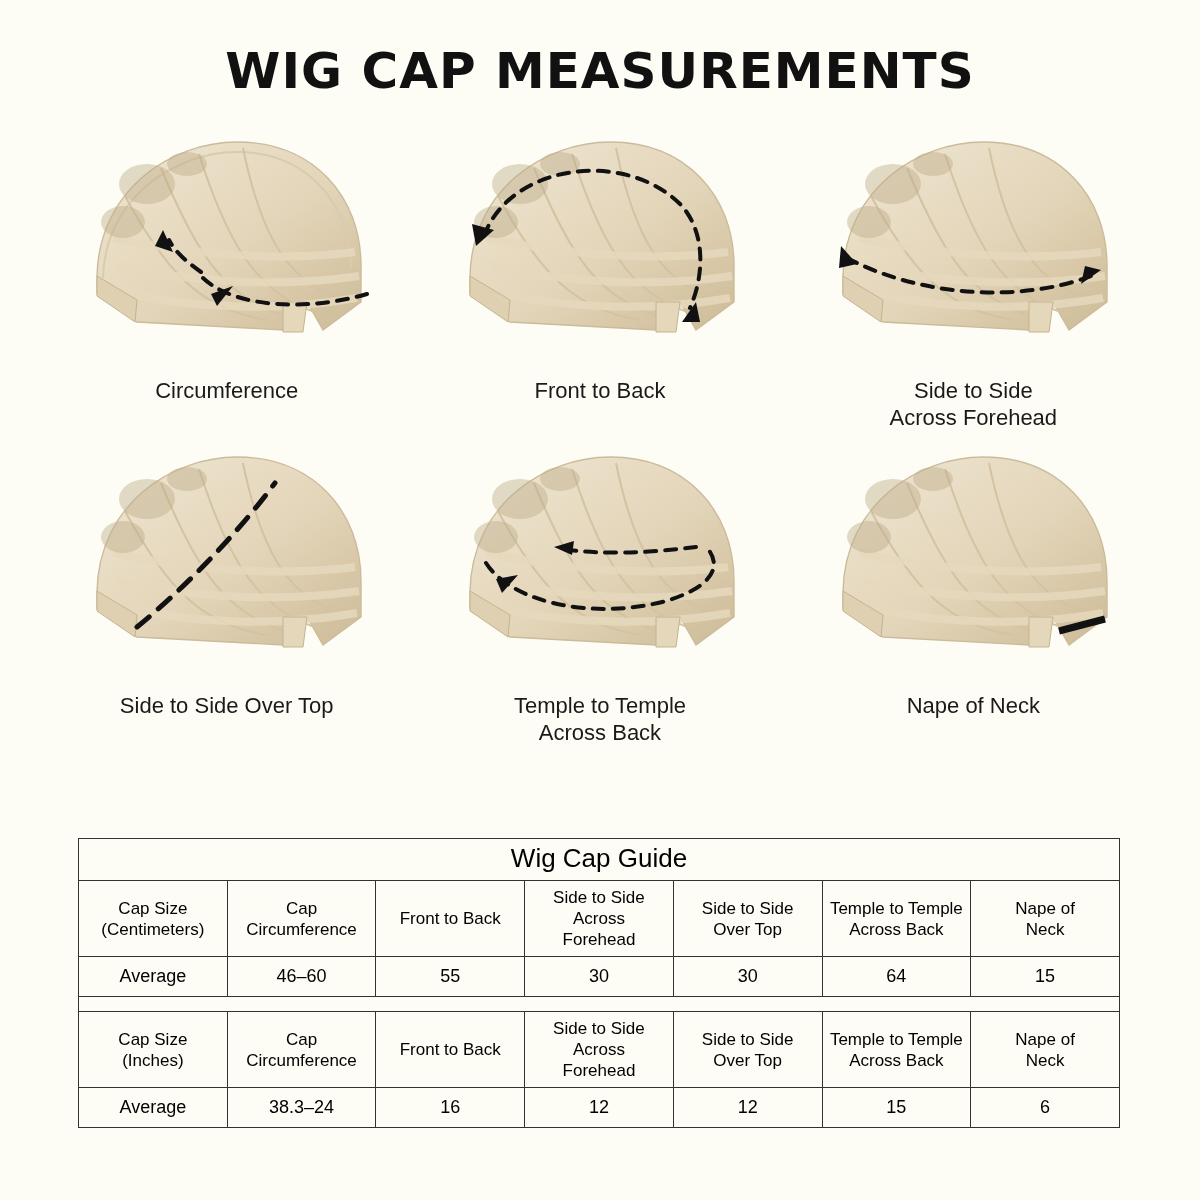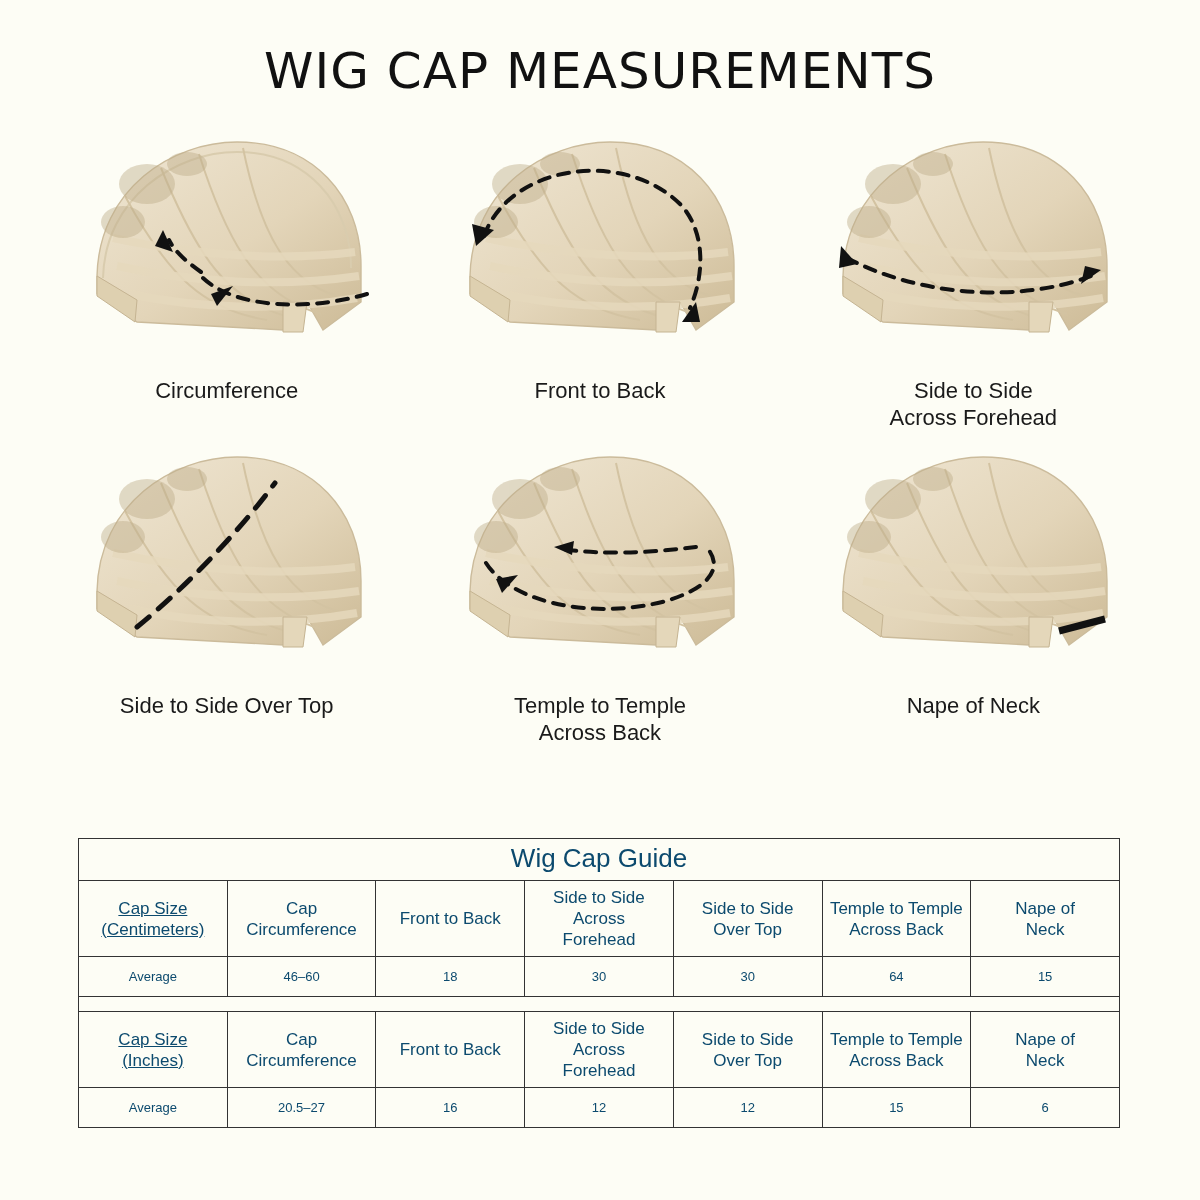--- a/index.html
+++ b/index.html
@@ -16,21 +16,21 @@
   }
   .page {
     position: relative;
     width: 1200px;
     height: 1200px;
     box-sizing: border-box;
   }
   .title {
     text-align: center;
     font-size: 50px;
-    font-weight: normal;
+    font-weight: bold;
     letter-spacing: 1px;
     padding-top: 42px;
     color: #111;
     font-family: "DejaVu Sans", sans-serif;
   }
 
   
   .grid {
     display: grid;
     grid-template-columns: repeat(3, 1fr);
@@ -69,39 +69,39 @@
     table-layout: fixed;
   }
   table td, table th {
     border: 1px solid #333;
     text-align: center;
     vertical-align: middle;
     font-weight: normal;
     font-size: 17px;
     line-height: 21px;
     padding: 6px 2px;
-    color: #0c4a6e;
+    color: #000000;
   }
   .guide-title td {
     font-size: 26px;
     padding: 9px 0 11px 0;
   }
   .spacer td {
     border-left: 1px solid #333;
     border-right: 1px solid #333;
     border-top: 1px solid #333;
     border-bottom: 1px solid #333;
     height: 14px;
     padding: 0;
   }
   .vals td {
-    font-size: 13px;
+    font-size: 18px;
     padding: 9px 18px;
   }
-  .col1 { width: 13.6%; text-decoration: underline; }
+  .col1 { width: 13.6%; }
   .col2 { width: 13.6%; }
   .col3 { width: 12.4%; }
   .col4 { width: 12.8%; }
   .col5 { width: 13.2%; }
   .col6 { width: 20.4%; }
   .col7 { width: 11%; }
 </style>
 </head>
 <body>
 
@@ -343,21 +343,21 @@
         <td class="col5" style="white-space: pre-line;">Side to Side
 Over Top</td>
         <td class="col6" style="white-space: pre-line;">Temple to Temple
 Across Back</td>
         <td class="col7" style="white-space: pre-line;">Nape of
 Neck</td>
       </tr>
       <tr class="vals">
         <td>Average</td>
         <td>46–60</td>
-        <td>18</td>
+        <td>55</td>
         <td>30</td>
         <td>30</td>
         <td>64</td>
         <td>15</td>
       </tr>
       <tr class="spacer">
         <td colspan="7"></td>
       </tr>
       <tr>
         <td class="col1" style="white-space: pre-line;">Cap Size
@@ -370,21 +370,21 @@
 Forehead</td>
         <td class="col5" style="white-space: pre-line;">Side to Side
 Over Top</td>
         <td class="col6" style="white-space: pre-line;">Temple to Temple
 Across Back</td>
         <td class="col7" style="white-space: pre-line;">Nape of
 Neck</td>
       </tr>
       <tr class="vals">
         <td>Average</td>
-        <td>20.5–27</td>
+        <td>38.3–24</td>
         <td>16</td>
         <td>12</td>
         <td>12</td>
         <td>15</td>
         <td>6</td>
       </tr>
     </tbody>
       </table>
   </div>
 

